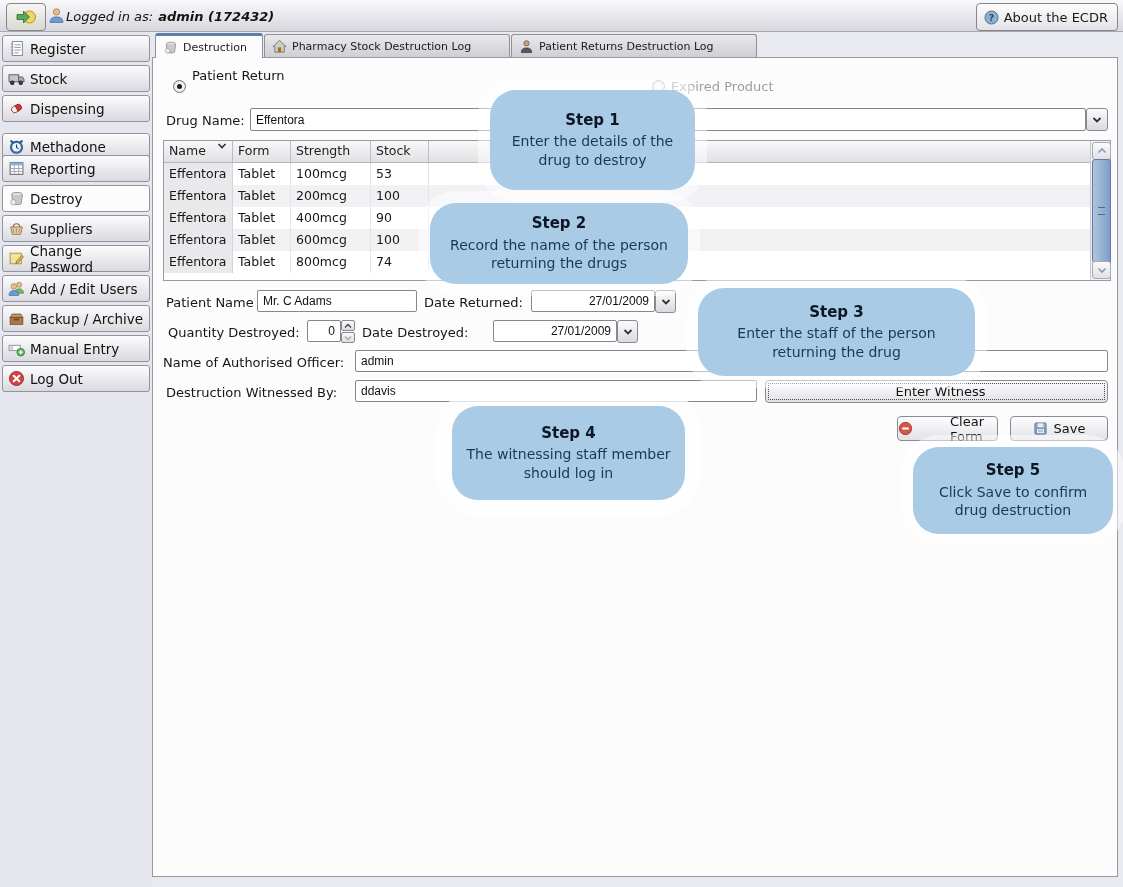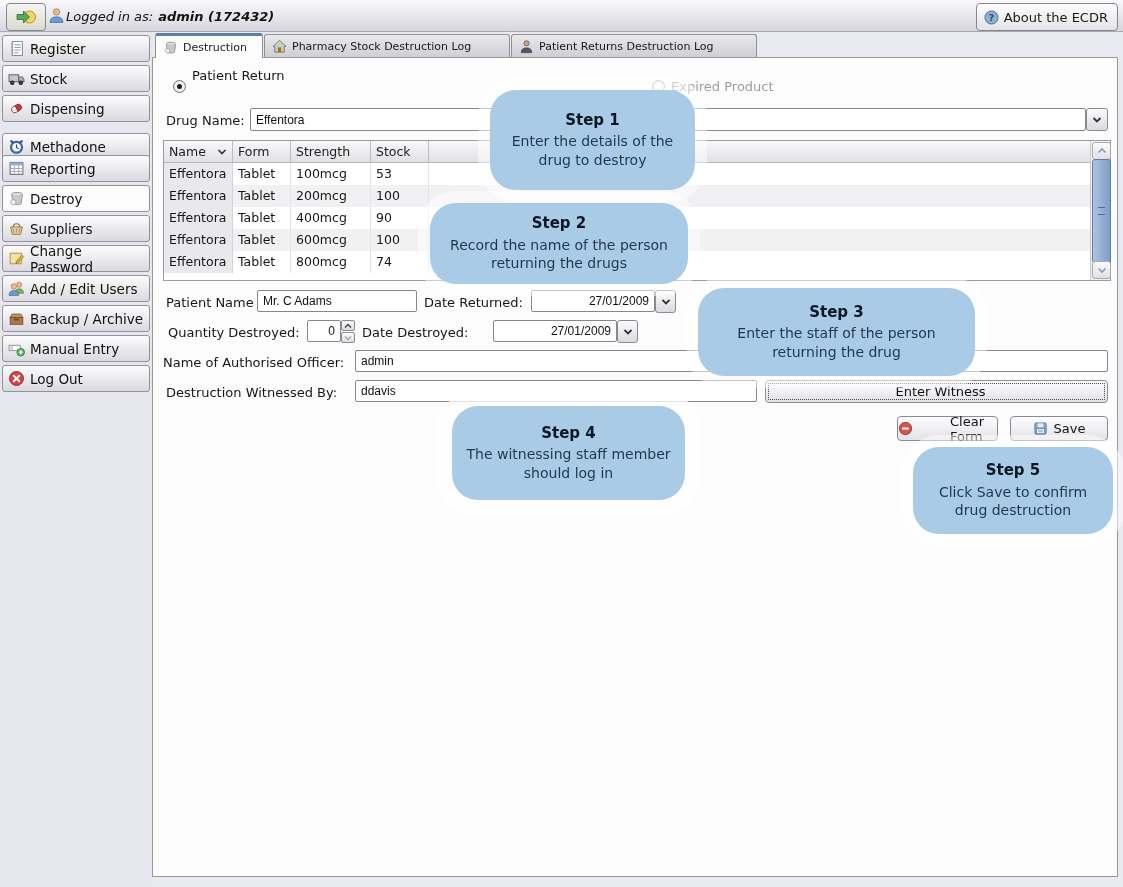--- a/index.html
+++ b/index.html
@@ -51,21 +51,21 @@
   .push-btn{position:absolute;box-sizing:border-box;border:1px solid #8a8a93;border-radius:4px;
     background:linear-gradient(#fdfdfe,#e2e2e7);display:flex;align-items:center;justify-content:center;
     gap:6px;font-size:13px;color:#111;}
   .push-btn.focus-dotted{outline:1px dotted #4a4a4a;outline-offset:-4px;}
   
   .grid{position:absolute;left:163px;top:140px;width:948px;height:141px;box-sizing:border-box;
     border:1px solid #9a9aa2;background:#fff;}
   .grid-head{display:flex;height:21px;background:linear-gradient(#f8f8f9,#e1e1e5);
     border-bottom:1px solid #b5b5bd;font-size:12.5px;color:#222;}
   .grid-head .hc{box-sizing:border-box;border-right:1px solid #bcbcc4;padding-left:5px;
-    line-height:20px;display:flex;align-items:center;}
+    line-height:20px;display:flex;}
   .grid-row{display:flex;height:22px;font-size:12.5px;color:#161616;}
   .grid-row.alt .c{background:#f1f1f4;}
   .grid-row .c{box-sizing:border-box;border-right:1px solid #e4e4e8;padding-left:5px;line-height:22px;background:#fff;}
   .grid-row .c.name{background:#e9e9ec;border-right:1px solid #d4d4da;}
   .w-name{width:69px;}.w-form{width:58px;}.w-str{width:80px;}.w-stock{width:58px;}.w-fill{flex:1;border-right:none !important;}
   
   .vscroll{position:absolute;right:0;top:0;width:19px;height:139px;background:#f2f2f5;border-left:1px solid #c9c9d0;}
   .sbtn{position:absolute;left:1px;width:17px;height:16px;border:1px solid #a9a9b2;border-radius:3px;
     background:linear-gradient(#fbfbfc,#e0e0e5);display:flex;align-items:center;justify-content:center;}
   .sthumb{position:absolute;left:1px;top:18px;width:17px;height:102px;border:1px solid #5d7da5;border-radius:3px;

